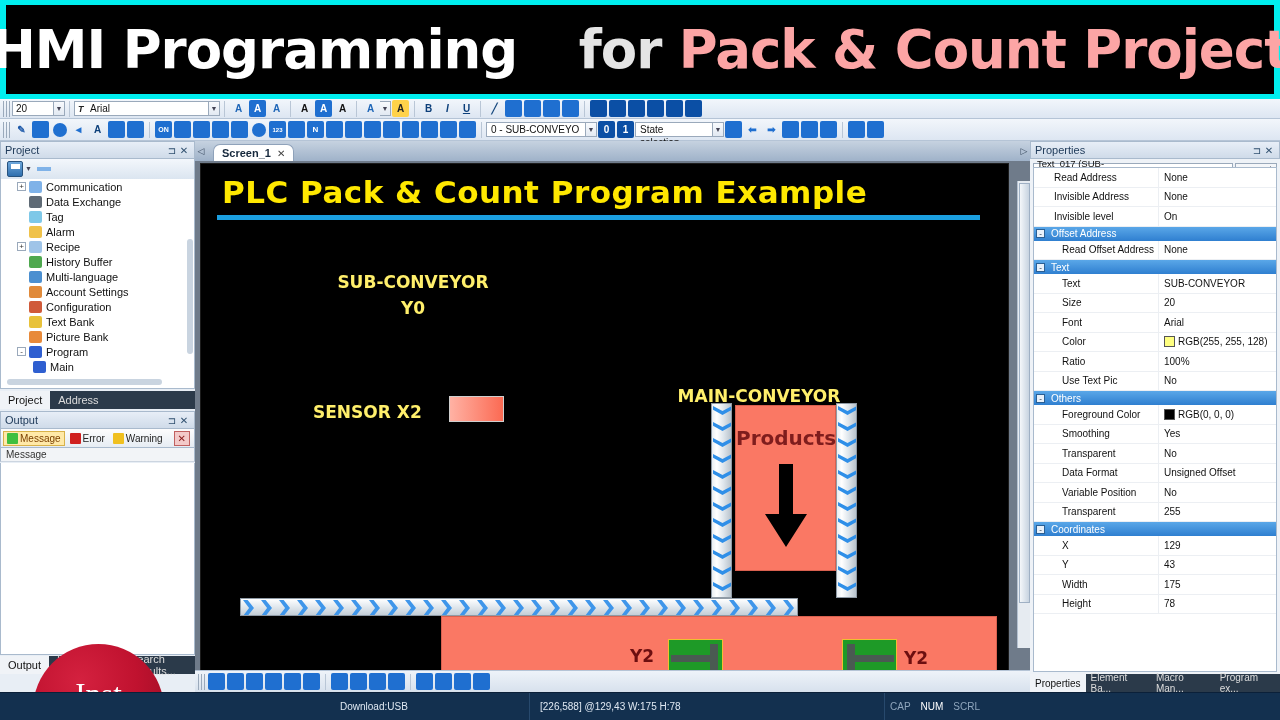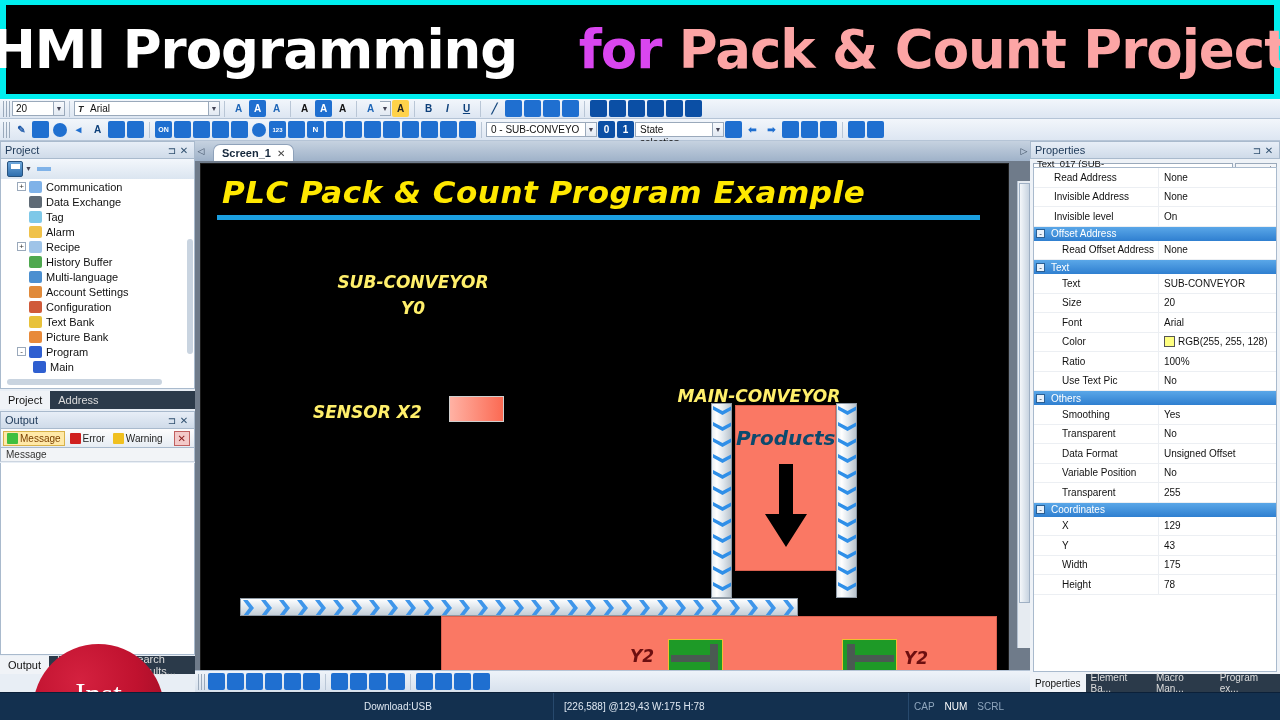--- a/index.html
+++ b/index.html
@@ -13,21 +13,21 @@
   }
   #banner-inner{
     width:100%; height:100%; background:#000; border:1px solid #000;
     display:flex; align-items:center; justify-content:center;
   }
   #banner-text{
     font-family:"DejaVu Sans", sans-serif;
     font-weight:bold; font-size:53px; letter-spacing:-1px; white-space:nowrap;
     line-height:1;
   }
-  .bw{color:#ffffff;} .by{color:#d946ef;margin-left:44px;} .bg{color:#fca5a5;}
+  .bw{color:#ffffff;} .by{color:#e5e5e5;margin-left:44px;} .bg{color:#fca5a5;}
 
   
   #app{ position:absolute; left:0; top:99px; width:1280px; height:621px; background:#d9e3ef; }
 
   
   .tbrow{ position:absolute; left:0; width:1280px; background:linear-gradient(#f2f6fb,#dde6f2);
           border-bottom:1px solid #b5c4d6; display:flex; align-items:center; }
   #tb1{ top:0; height:20px; }
   #tb2{ top:20px; height:22px; }
   .grip{ width:7px; height:16px; margin:0 2px 0 3px;
@@ -92,21 +92,21 @@
   
   #center{ position:absolute; left:195px; top:42px; right:250px; bottom:28px; background:#cfd9e5; }
   #doctabs{ height:20px; background:linear-gradient(#c6d2e0,#9fb2c9); display:flex; align-items:flex-end; position:relative;}
   .navarrow{ width:12px; text-align:center; font-size:9px; color:#3b4c60; line-height:20px;}
   #screen-tab{ height:17px; background:#fff; border:1px solid #8fa2ba; border-bottom:none;
                border-radius:7px 7px 0 0; padding:0 8px; display:flex; align-items:center; gap:6px;
                font-size:11px; font-weight:bold; color:#16283c; margin-left:6px;}
   #screen-tab .x{ font-weight:normal; font-size:10px; color:#444; }
   #canvaswrap{ position:absolute; left:0; right:0; top:20px; bottom:22px; background:#6f7b8a; }
   #canvas{ position:absolute; left:5px; top:2px; width:809px; height:525px; background:#000;
-           border:1px solid #1c1c1c; overflow:hidden;font-style:italic; }
+           border:1px solid #1c1c1c; overflow:hidden; }
   #canvas-vscroll{ position:absolute; right:0; top:20px; bottom:22px; width:13px; background:#e6ebf1; border-left:1px solid #b3c0d0;}
   #canvas-vthumb{ position:absolute; left:1px; top:2px; width:11px; height:420px; background:linear-gradient(to right,#f4f7fa,#c7d3e0); border:1px solid #9fb0c4;}
   #bottom-tb{ position:absolute; left:0; right:0; bottom:0; height:22px;
               background:linear-gradient(#eef3f9,#d7e1ed); border-top:1px solid #b5c4d6; display:flex; align-items:center;}
 
   
   #hmiTitle{ position:absolute; left:21px; top:10px; font-family:"DejaVu Sans", sans-serif;
              font-weight:bold; font-size:31px; color:#ffe800; letter-spacing:0.5px; white-space:nowrap;}
   #hmiRule{ position:absolute; left:16px; top:51px; width:763px; height:5px; background:#1b9fe0; }
   .ylab{ position:absolute; color:#ffef6b; font-family:"DejaVu Sans", sans-serif;
@@ -117,21 +117,21 @@
   .vchev{ position:absolute; left:1px; width:19px; height:9px;
           background:#2f8fe8; clip-path:polygon(0 0,50% 55%,100% 0,100% 42%,50% 100%,0 42%);}
   .hconv{ position:absolute; height:18px;
           background:linear-gradient(#ffffff 0%,#e6ecf1 40%,#c4ced7 100%);
           border:1px solid #8f9aa5; overflow:hidden;}
   .hchev{ position:absolute; top:1px; height:16px; width:11px; background:#3f96ea;
           clip-path:polygon(0 0,55% 50%,0 100%,42% 100%,100% 50%,42% 0);}
   #prodbox{ position:absolute; left:534px; top:241px; width:101px; height:166px;
             background:#fa7864; border:1px solid #d8604f;}
   #prodlabel{ position:absolute; left:0; right:0; top:20px; text-align:center;
-              font-family:"DejaVu Sans", sans-serif; font-weight:bold; font-size:20px; color:#0c4a6e;}
+              font-family:"DejaVu Sans", sans-serif; font-weight:bold; font-size:20px; color:#7f1d1d;}
   #prodarrow{ position:absolute; left:50%; top:58px; transform:translateX(-50%); width:44px; height:84px; }
   #mainbelt{ position:absolute; left:240px; top:452px; width:556px; height:155px;
              background:#fa7864; border:1px solid #d8604f; }
   #boxlabel{ position:absolute; left:16px; top:48px; font-family:"DejaVu Sans", sans-serif;
              font-weight:bold; font-size:20px; color:#111;}
   .pusher{ position:absolute; background:#1e9a27; border:1px solid #f0c030; }
   .pbar{ position:absolute; background:#4a5a52; }
   .plab{ position:absolute; font-family:"DejaVu Sans", sans-serif; font-weight:bold;
          font-size:17px; color:#6d0f10; }
   .sensor{ position:absolute; background:linear-gradient(to right,#ffb2a4,#fb6a53); border:1px solid #cfcfcf;}
@@ -156,21 +156,21 @@
         background:linear-gradient(#5aa7e8,#2f7fd0); color:#fff; font-size:10px; padding-left:2px;}
   .grp .box{ width:9px;height:9px;background:#e8f1fb;border:1px solid #2a5f94;color:#123; font-size:8px;
              line-height:7px;text-align:center;margin-right:6px;}
   .swatch{ width:11px;height:11px;border:1px solid #555; flex:none;}
   #proptabs{ position:absolute; left:0; bottom:0; width:250px; height:18px; display:flex; background:#2b3a4a;}
   .rtab{ height:18px; padding:0 5px; font-size:10px; color:#ddd; display:flex; align-items:center;}
   .rtab.on{ background:#f0f3f7; color:#111;}
 
   
   #status{ position:absolute; left:0; bottom:0; width:1280px; height:28px; background:#13304f;
-           border-top:1px solid #0b2039; display:flex; align-items:center; color:#dfe8f2; font-size:10px;padding-left:24px;}
+           border-top:1px solid #0b2039; display:flex; align-items:center; color:#dfe8f2; font-size:10px;}
   #status .seg{ padding:0 10px; height:100%; display:flex; align-items:center; border-right:1px solid #27496d;}
   #status .flex{ flex:1; border-right:none;}
   .kbd{ padding:0 5px; color:#8fa6bd;}
   .kbd.on{ color:#ffffff;}
 </style>
 </head>
 <body>
 
 <div id="banner">
   <div id="banner-inner">
@@ -618,20 +618,27 @@
           <div class="k ind">Use Text Pic</div>
           <div class="v">
             <span>No</span>
           </div>
         </div>
         <div class="grp">
           <span class="box">-</span>
           <span>Others</span>
         </div>
         <div class="prow">
+          <div class="k ind">Foreground Color</div>
+          <div class="v">
+            <span class="swatch" style="background: rgb(0, 0, 0);"></span>
+            <span>RGB(0, 0, 0)</span>
+          </div>
+        </div>
+        <div class="prow">
           <div class="k ind">Smoothing</div>
           <div class="v">
             <span>Yes</span>
           </div>
         </div>
         <div class="prow">
           <div class="k ind">Transparent</div>
           <div class="v">
             <span>No</span>
           </div>

